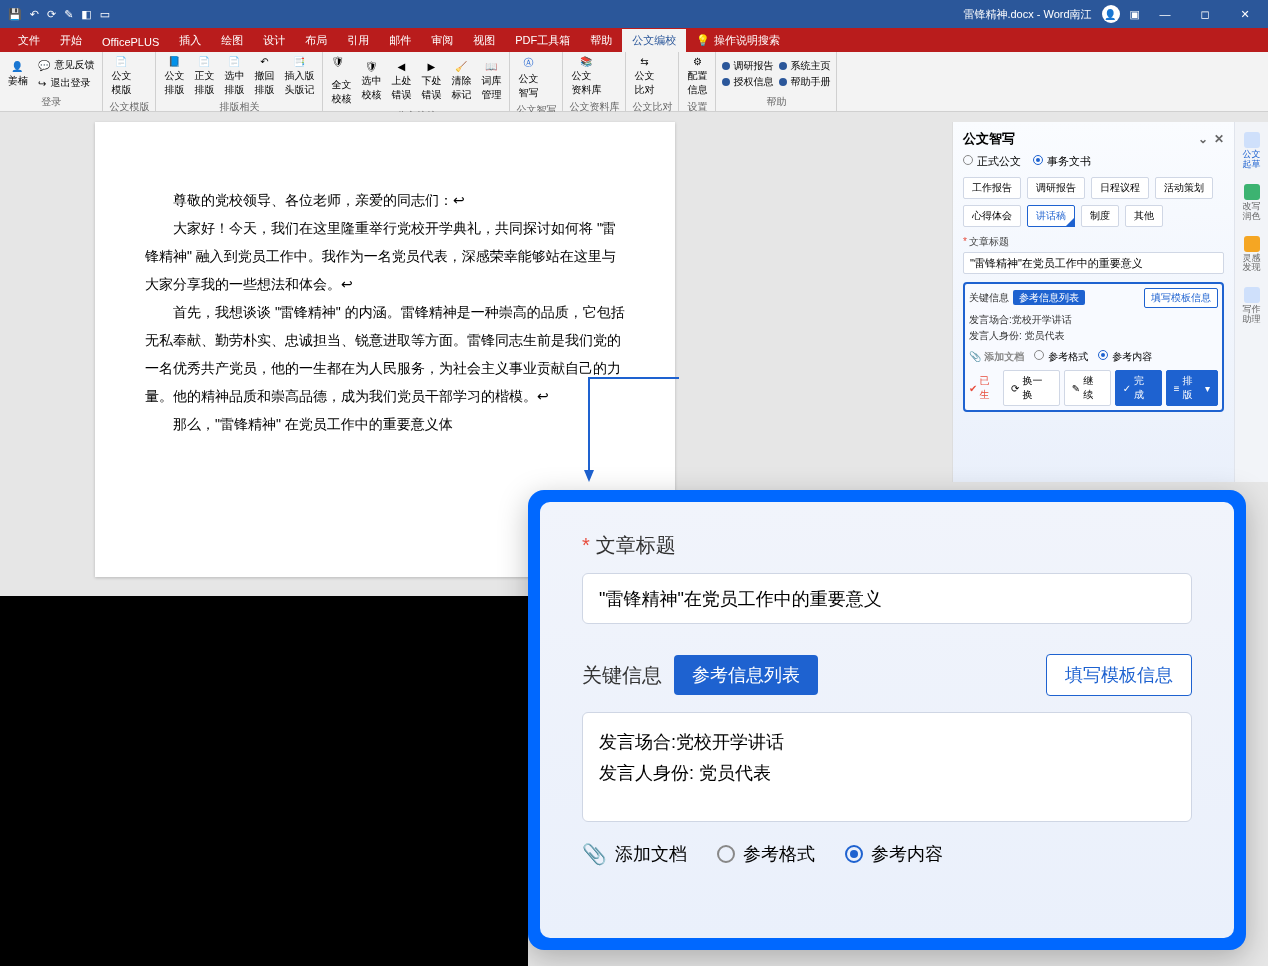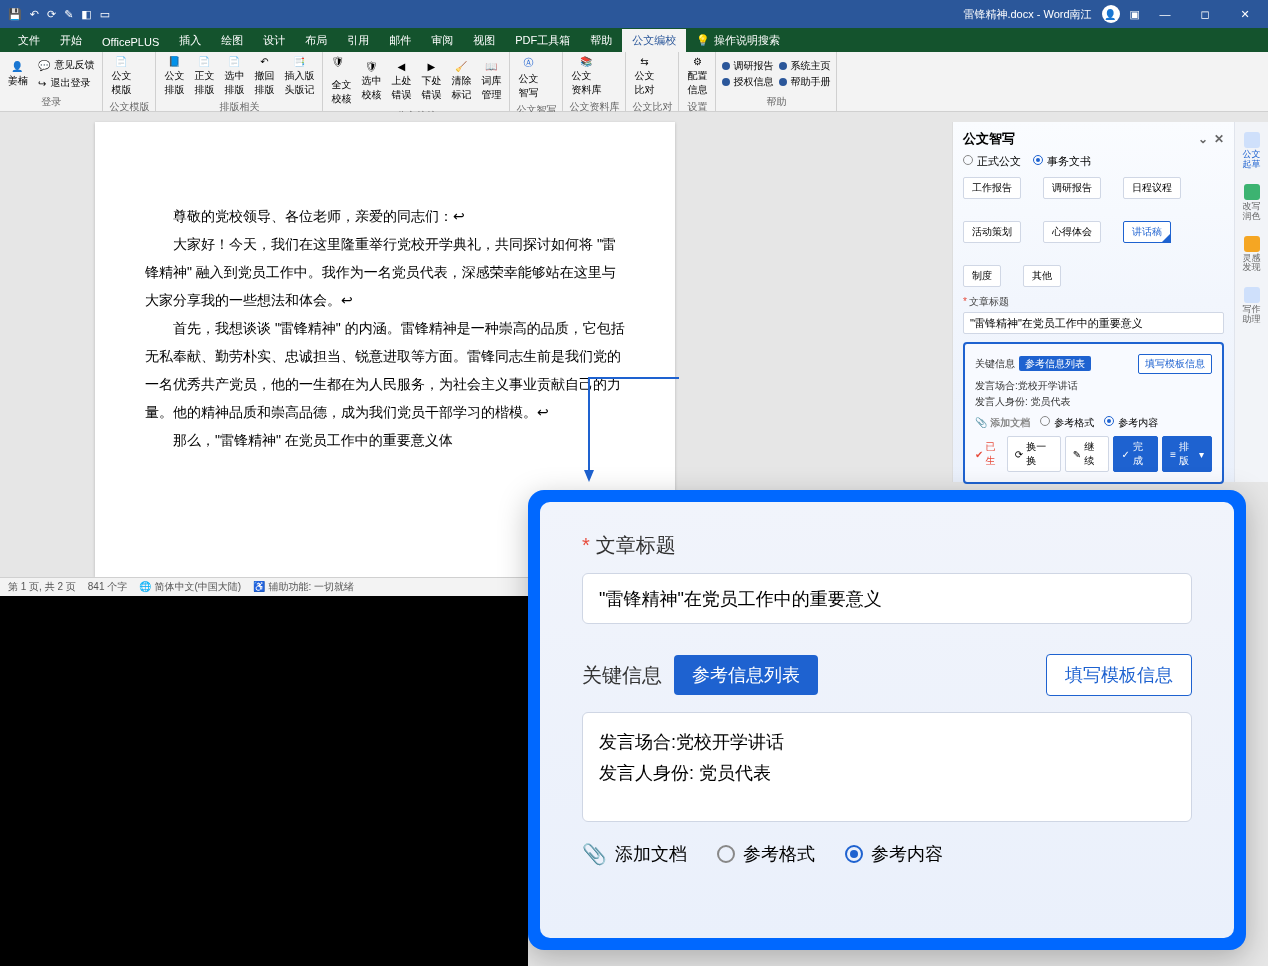--- a/index.html
+++ b/index.html
@@ -8,62 +8,62 @@
 
 .titlebar { background: #2b579a; height: 28px; display: flex; align-items: center; color: #fff; font-size: 11px; }
 .qa-tools { display: flex; gap: 8px; padding: 0 8px; }
 .qa-tools span { cursor: pointer; }
 .title-center { flex: 1; text-align: right; }
 .title-right { display: flex; align-items: center; gap: 10px; padding-right: 8px; }
 .avatar-small { width: 18px; height: 18px; border-radius: 50%; background: #fff; display: inline-flex; align-items: center; justify-content: center; font-size: 10px; color: #2b579a; }
 .win-btn { width: 30px; text-align: center; cursor: pointer; }
 
 
-.menubar { background: #14532d; height: 24px; display: flex; align-items: flex-end; padding-left: 8px; font-size: 11px; }
+.menubar { background: #b91c1c; height: 24px; display: flex; align-items: flex-end; padding-left: 8px; font-size: 11px; }
 .menu-tab { color: #fff; padding: 4px 10px; cursor: pointer; }
 .menu-tab.active { background: #f3f3f3; color: #2b579a; }
 .tell-me { color: #fff; padding: 4px 10px; display: flex; align-items: center; gap: 4px; }
 
 
 .ribbon { background: #f3f3f3; height: 60px; border-bottom: 1px solid #d0d0d0; display: flex; font-size: 10px; }
 .ribbon-group { border-right: 1px solid #d0d0d0; display: flex; flex-direction: column; padding: 2px 6px; }
 .ribbon-group-body { flex: 1; display: flex; align-items: center; gap: 6px; }
 .ribbon-group-label { text-align: center; color: #666; font-size: 10px; padding-top: 1px; }
 .ribbon-btn-large { display: flex; flex-direction: column; align-items: center; gap: 2px; cursor: pointer; padding: 2px; }
 .ribbon-btn-small { display: flex; align-items: center; gap: 4px; cursor: pointer; font-size: 10px; padding: 1px 2px; }
 .ribbon-col { display: flex; flex-direction: column; gap: 2px; }
 .ribbon-shield { width:20px; height:20px; }
 .admin-group { display:flex; flex-direction:column; gap:2px; font-size:10px; }
 .admin-group div { display:flex; align-items:center; gap:3px; }
 .blue-dot { width:8px;height:8px;border-radius:50%;background:#2b579a;display:inline-block; }
 
 
 .doc-area { position: absolute; top: 112px; left: 0; right: 0; bottom: 0; background: #e6e6e6; }
-.page { position:absolute; left: 95px; top: 10px; width: 580px; height: 455px; background: #fff; box-shadow: 0 1px 3px rgba(0,0,0,.2); padding: 80px 50px 20px 50px; }
+.page { position:absolute; left: 95px; top: 10px; width: 580px; height: 455px; background: #fff; box-shadow: 0 1px 3px rgba(0,0,0,.2); padding: 64px 50px 20px 50px; }
 .page-text { font-size: 14px; line-height: 2; color: #000; font-family: "SimSun", serif; }
 .page-text p { text-indent: 2em; }
 
 
 .side-panel { position:absolute; top: 122px; right: 0; width: 316px; height: 360px; background: #fff; border-left: 1px solid #ddd; display: flex; }
 .panel-main { flex: 1; padding: 8px 10px; background: linear-gradient(180deg,#fafcff 0%, #eaf0fb 100%); position:relative; }
 .panel-title-row { display:flex; align-items:center; justify-content:space-between; font-size:13px; font-weight:bold; margin-bottom:6px;}
 .panel-close { cursor:pointer; color:#666; font-size:12px;}
 .panel-carets { display:flex; gap:6px; color:#888;}
 .doc-type-row { display:flex; gap:12px; font-size:11px; margin:4px 0 8px; align-items:center;}
 .radio { width:10px;height:10px;border:1px solid #888;border-radius:50%;display:inline-block;margin-right:4px;position:relative;}
 .radio.checked::after{content:"";position:absolute;inset:2px;background:#1e62d0;border-radius:50%;}
 .radio.checked{border-color:#1e62d0;}
-.tag-grid { display:flex; flex-wrap:wrap; gap:22px; margin-bottom:8px;}
+.tag-grid { display:flex; flex-wrap:wrap; gap:6px; margin-bottom:8px;}
 .tag-btn { border:1px solid #d0d7e5; background:#fff; font-size:10px; padding:3px 8px; border-radius:2px; cursor:pointer;}
 .tag-btn.active{border-color:#1e62d0;color:#1e62d0;position:relative;}
 .tag-btn.active::after{content:"";position:absolute;right:-1px;bottom:-1px;width:0;height:0;border:5px solid transparent;border-right-color:#1e62d0;border-bottom-color:#1e62d0;}
 .field-label { font-size:10px; color:#444; margin:7px 0 3px;}
 .field-label .req{color:#e74c3c;margin-right:2px;}
 .title-input { width:100%; border:1px solid #d0d7e5; padding:4px 6px; font-size:11px; border-radius:2px; background:#fff;}
-.info-card { border:2px solid #1e62d0; border-radius:4px; padding:10px; margin-top:8px; background:#f8faff; font-size:10px;}
+.info-card { border:2px solid #1e62d0; border-radius:4px; padding:4px; margin-top:8px; background:#f8faff; font-size:10px;}
 .info-card-head { display:flex; align-items:center; justify-content:space-between; margin-bottom:4px;}
 .kinfo-label{font-size:10px;color:#333;}
 .chip-blue{background:#1e62d0;color:#fff;font-size:10px;padding:2px 6px;border-radius:2px;margin-left:4px;}
 .fill-tmpl{border:1px solid #1e62d0;color:#1e62d0;font-size:10px;padding:2px 6px;border-radius:2px;cursor:pointer;background:#fff;}
 .info-lines{line-height:1.6;color:#333;margin:4px 0 6px;}
 .ref-row{display:flex;gap:10px;align-items:center;font-size:10px;margin:6px 0;}
 .clip-icon{color:#888;font-weight:bold;}
 .action-row{display:flex;gap:4px;justify-content:flex-end;align-items:center;margin-top:6px;}
 .action-btn{font-size:10px;padding:3px 7px;border:1px solid #d0d7e5;background:#fff;border-radius:2px;cursor:pointer;display:flex;align-items:center;gap:3px;}
 .action-btn.primary{background:#1e62d0;color:#fff;border-color:#1e62d0;}
@@ -311,26 +311,20 @@
 <div class="doc-area">
   <div class="page">
     <div class="page-text">
       <p>尊敬的党校领导、各位老师，亲爱的同志们：↩</p>
       <p>大家好！今天，我们在这里隆重举行党校开学典礼，共同探讨如何将 "雷锋精神" 融入到党员工作中。我作为一名党员代表，深感荣幸能够站在这里与大家分享我的一些想法和体会。↩</p>
       <p>首先，我想谈谈 "雷锋精神" 的内涵。雷锋精神是一种崇高的品质，它包括无私奉献、勤劳朴实、忠诚担当、锐意进取等方面。雷锋同志生前是我们党的一名优秀共产党员，他的一生都在为人民服务，为社会主义事业贡献自己的力量。他的精神品质和崇高品德，成为我们党员干部学习的楷模。↩</p>
       <p>那么，"雷锋精神" 在党员工作中的重要意义体</p>
     </div>
   </div>
 
-  <div class="statusbar" style="position:absolute;left:0;bottom:auto;top:465px;right:316px;">
-    <span>第 1 页, 共 2 页</span>
-    <span>841 个字</span>
-    <span>🌐 <span>简体中文(中国大陆)</span></span>
-    <span>♿ <span>辅助功能: 一切就绪</span></span>
-  </div>
 </div>
 
 <div class="black-strip"></div>
 
 <div class="side-panel">
   <div class="panel-main">
     <div class="panel-title-row">
       <span>公文智写</span>
       <span class="panel-carets">
           <span class="panel-close">⌄</span>

